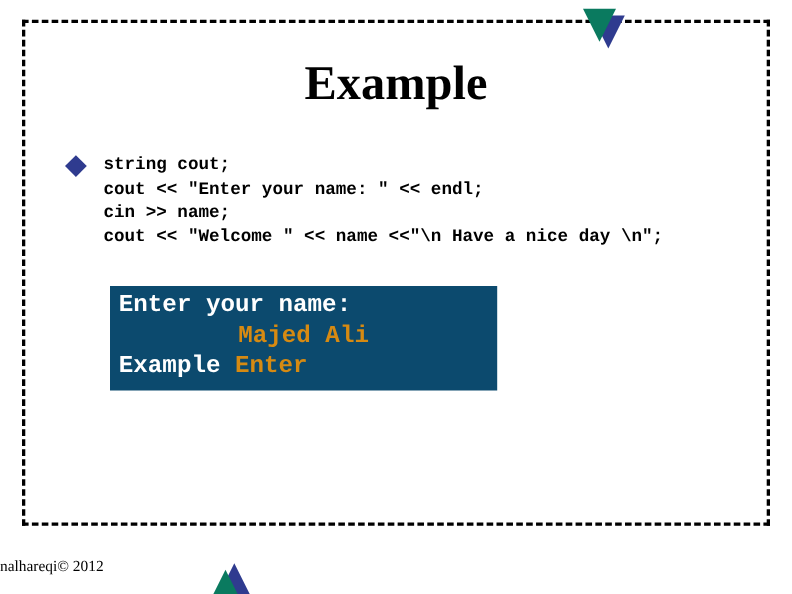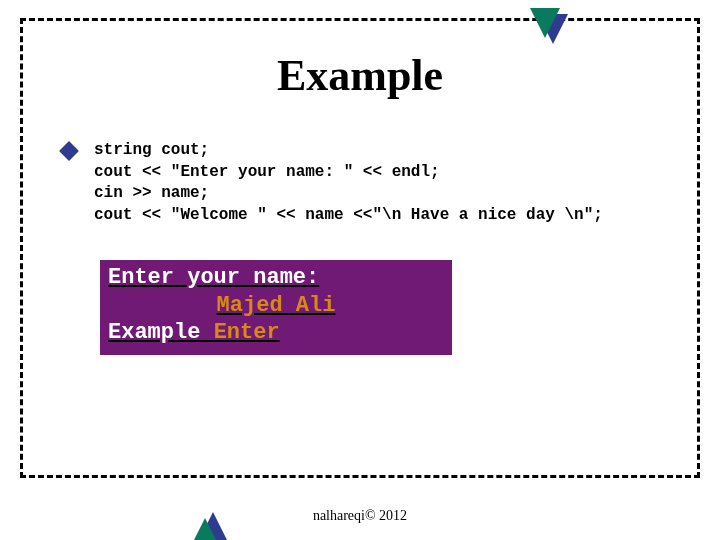--- a/index.html
+++ b/index.html
@@ -97,36 +97,35 @@
     font-size: 16px;
     line-height: 1.35;
     white-space: pre-wrap;
     color: #000;
   }
   .console {
     position: absolute;
     left: 100px;
     top: 260px;
     width: 352px;
-    background: #701a75;
+    background: #0c4a6e;
     padding: 4px 8px 8px 8px;
     font-family: "Courier New", monospace;
     font-weight: bold;
     font-size: 22px;
     line-height: 1.25;
-    text-decoration: underline;
   }
   .c-white { color: #fff; }
   .c-orange { color: #d68a12; text-align: center; }
   .footer {
     position: absolute;
     bottom: 16px;
     left: 0;
     width: 100%;
-    text-align: center;
+    text-align: left;
     font-size: 14px;
     font-family: "Times New Roman", serif;
     color: #000;
   }
 </style>
 </head>
 <body>
 
 <div class="slide-frame"></div>
 

